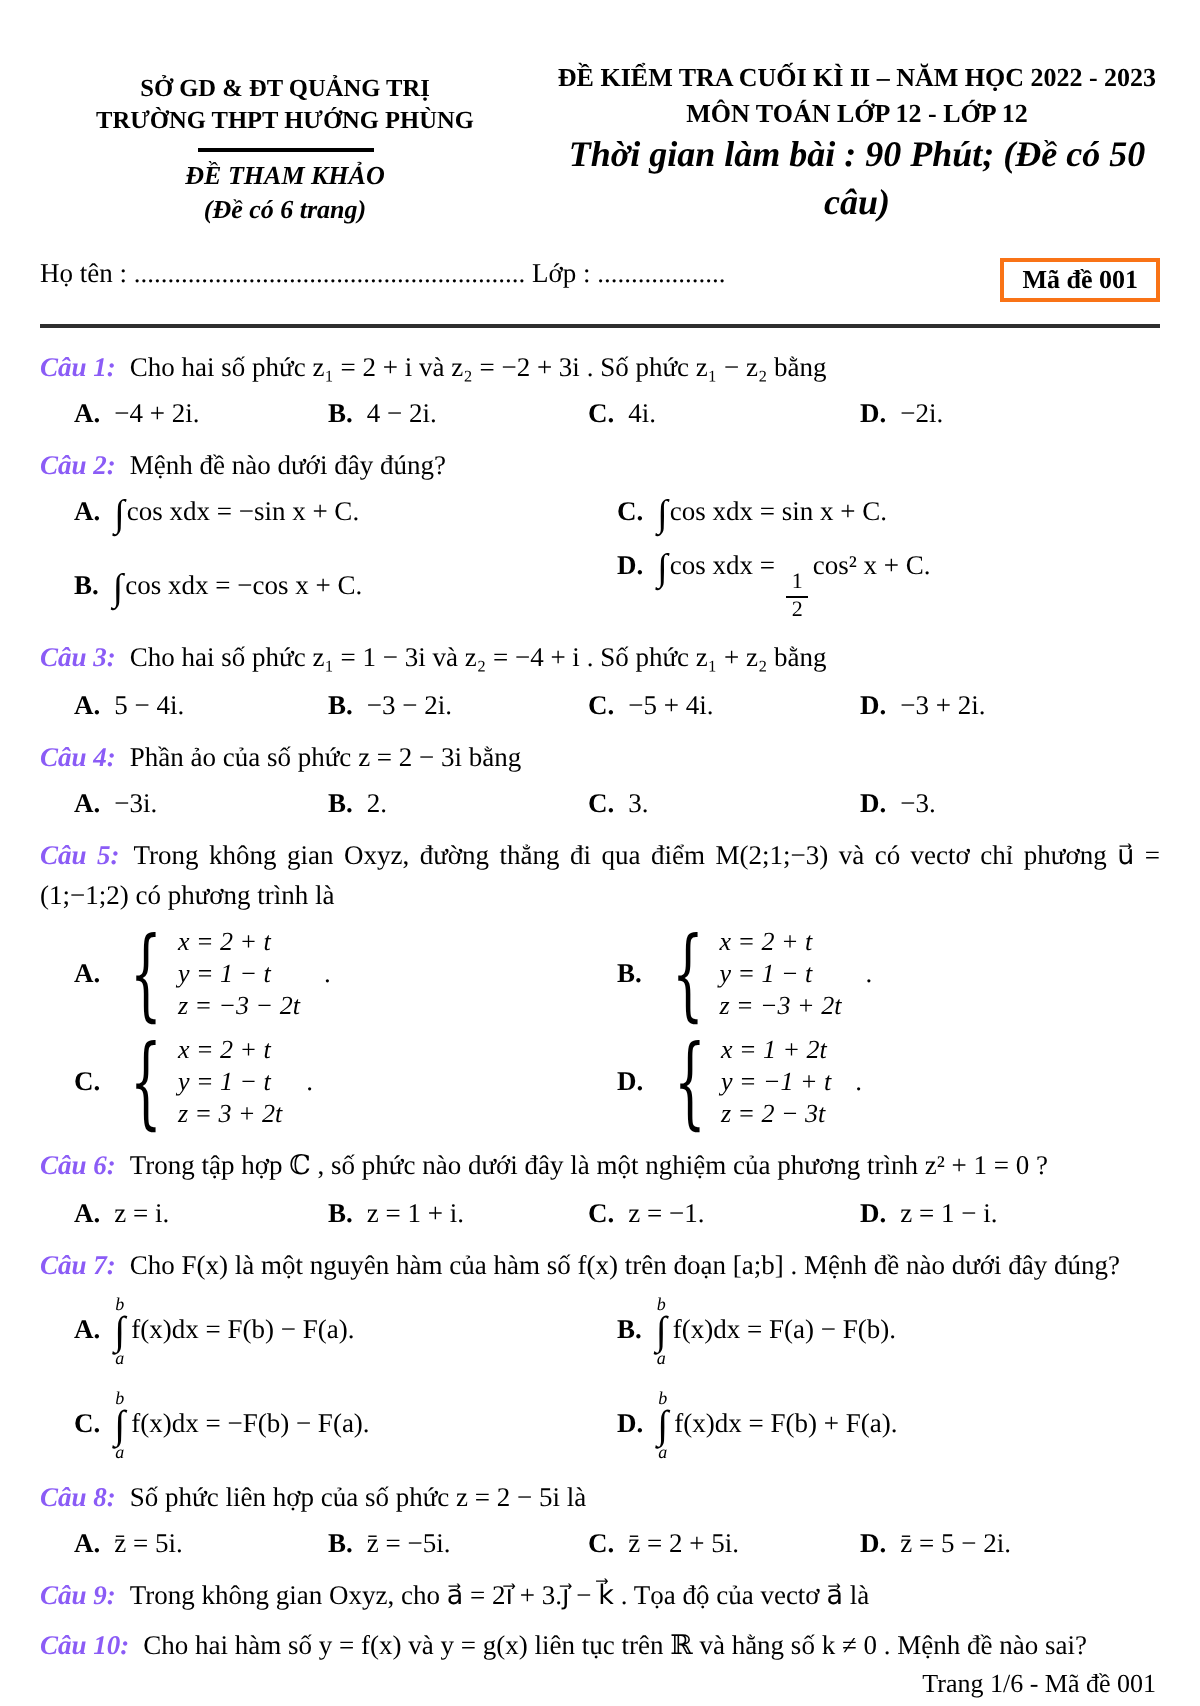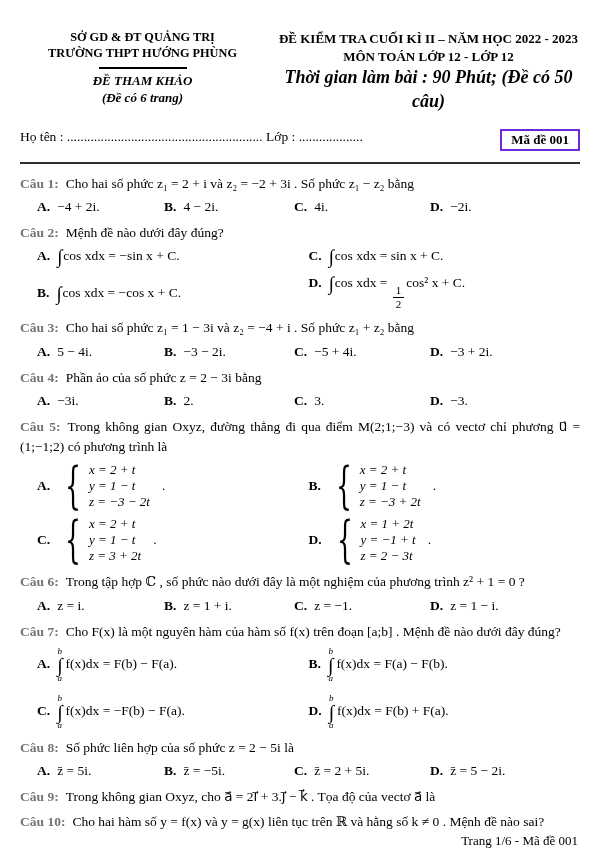--- a/index.html
+++ b/index.html
@@ -3,33 +3,33 @@
 <meta charset="utf-8">
 <style>
   html,body{margin:0;padding:0;background:#fff;}
   body{
     width:600px;height:853px;overflow:hidden;color:#000;
     font-family:"Liberation Serif","DejaVu Serif",serif;
     font-size:13.5px;
   }
   .page{box-sizing:border-box;height:100%;padding:30px 20px 0 20px;display:flex;flex-direction:column;}
   
-  .header{display:flex;align-items:flex-start;gap:12px;}
+  .header{display:flex;align-items:flex-end;gap:12px;}
   .h-left{width:245px;text-align:center;font-weight:700;font-size:12.3px;line-height:1.3;}
   .h-left .sep{width:88px;border-top:2px solid #000;margin:5px auto 4px auto;}
   .h-left .ref{font-style:italic;font-size:13px;}
   .h-right{flex:1;text-align:center;font-weight:700;font-size:13px;line-height:1.35;}
   .h-right .time{font-style:italic;font-size:18px;}
   .name-row{display:flex;align-items:flex-start;margin-top:15px;}
-  .code-box{margin-left:auto;border:2px solid #6d28d9;padding:1px 9px;font-weight:700;font-size:13px;}
+  .code-box{margin-left:auto;border:2px solid #f97316;padding:1px 9px;font-weight:700;font-size:13px;}
   .rule{border:none;border-top:2px solid #2e2e2e;margin:11px 0 5px 0;}
   
   .q{margin-top:5px;}
   .stem{margin:0;line-height:1.5;text-align:justify;}
-  .qlabel{font-weight:700;color:#737373;margin-right:7px;}
+  .qlabel{font-weight:700;color:#8b5cf6;margin-right:7px;font-style:italic;}
   .sb{font-weight:400;}
   .m{font-family:"Liberation Serif","DejaVu Serif","DejaVu Sans",serif;}
   .opts{display:grid;padding-left:17px;margin:5px 0 3px 0;align-items:center;}
   .cols4{grid-template-columns:127px 130px 136px 1fr;}
   .cols2{grid-template-columns:1fr 1fr;row-gap:11px;}
   .cols2sys{grid-template-columns:1fr 1fr;row-gap:6px;}
   .opt{white-space:nowrap;}
   .letter{font-weight:700;margin-right:7px;}
   
   .int{font-size:19px;vertical-align:-3px;line-height:0;margin-right:1px;font-style:normal;}

